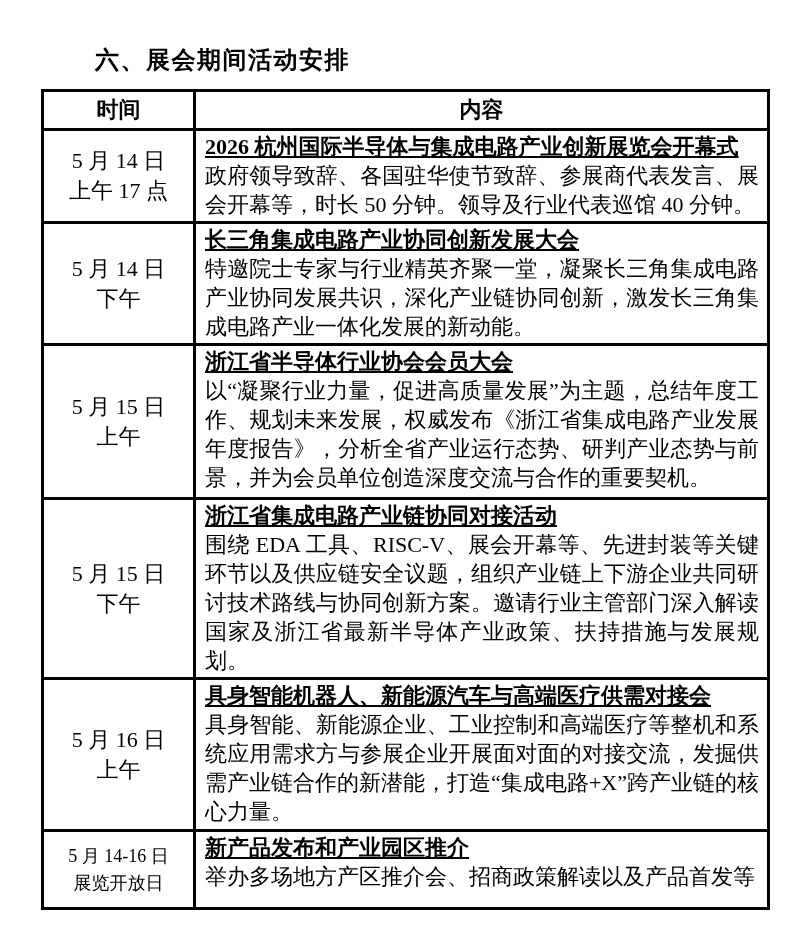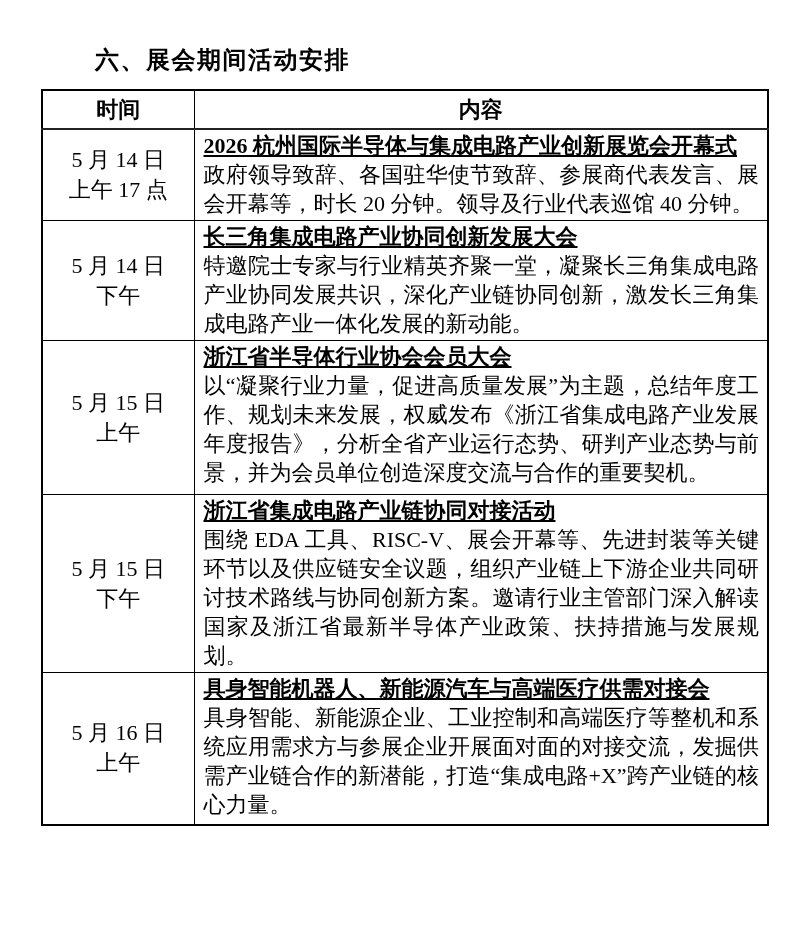--- a/index.html
+++ b/index.html
@@ -16,21 +16,21 @@
     white-space:nowrap;
   }
   table.schedule{
     position:absolute;left:41px;top:89px;
     width:726px;
     border-collapse:collapse;table-layout:fixed;
     border:2px solid #000;
   }
   col.c-time{width:152px;}
   col.c-content{width:574px;}
-  th,td{border:1px solid #000000;}
+  th,td{border:3px solid #000000;}
   th{
     font-size:22px;font-weight:bold;text-align:center;
     padding:0;height:36px;vertical-align:middle;
   }
   tr.hdr{height:39px;border-bottom:2px solid #222;}
   tr.r1{height:59px;}
   tr.r2{height:91px;}
   tr.r3{height:117px;}
   tr.r4{height:154px;}
   tr.r5{height:146px;}
@@ -71,21 +71,21 @@
     <tbody>
 
 
       <tr class="r2">
         <td class="time">
           <div>5 月 14 日</div>
           <div>上午 17 点</div>
         </td>
         <td class="content">
           <span class="evt">2026 杭州国际半导体与集成电路产业创新展览会开幕式</span>
-          <span class="desc">政府领导致辞、各国驻华使节致辞、参展商代表发言、展会开幕等，时长 20 分钟。领导及行业代表巡馆 40 分钟。</span>
+          <span class="desc">政府领导致辞、各国驻华使节致辞、参展商代表发言、展会开幕等，时长 50 分钟。领导及行业代表巡馆 40 分钟。</span>
         </td>
       </tr>
 
       <tr class="r3">
         <td class="time">
           <div>5 月 14 日</div>
           <div>下午</div>
         </td>
         <td class="content">
           <span class="evt">长三角集成电路产业协同创新发展大会</span>
@@ -119,16 +119,26 @@
         <td class="time">
           <div>5 月 16 日</div>
           <div>上午</div>
         </td>
         <td class="content">
           <span class="evt">具身智能机器人、新能源汽车与高端医疗供需对接会</span>
           <span class="desc">具身智能、新能源企业、工业控制和高端医疗等整机和系统应用需求方与参展企业开展面对面的对接交流，发掘供需产业链合作的新潜能，打造“集成电路+X”跨产业链的核心力量。</span>
         </td>
       </tr>
 
+      <tr class="r7">
+        <td class="time">
+          <div>5 月 14-16 日</div>
+          <div>展览开放日</div>
+        </td>
+        <td class="content">
+          <span class="evt">新产品发布和产业园区推介</span>
+          <span class="desc">举办多场地方产区推介会、招商政策解读以及产品首发等</span>
+        </td>
+      </tr>
 
     </tbody>
   </table>
 </div>
 
 </body></html>

